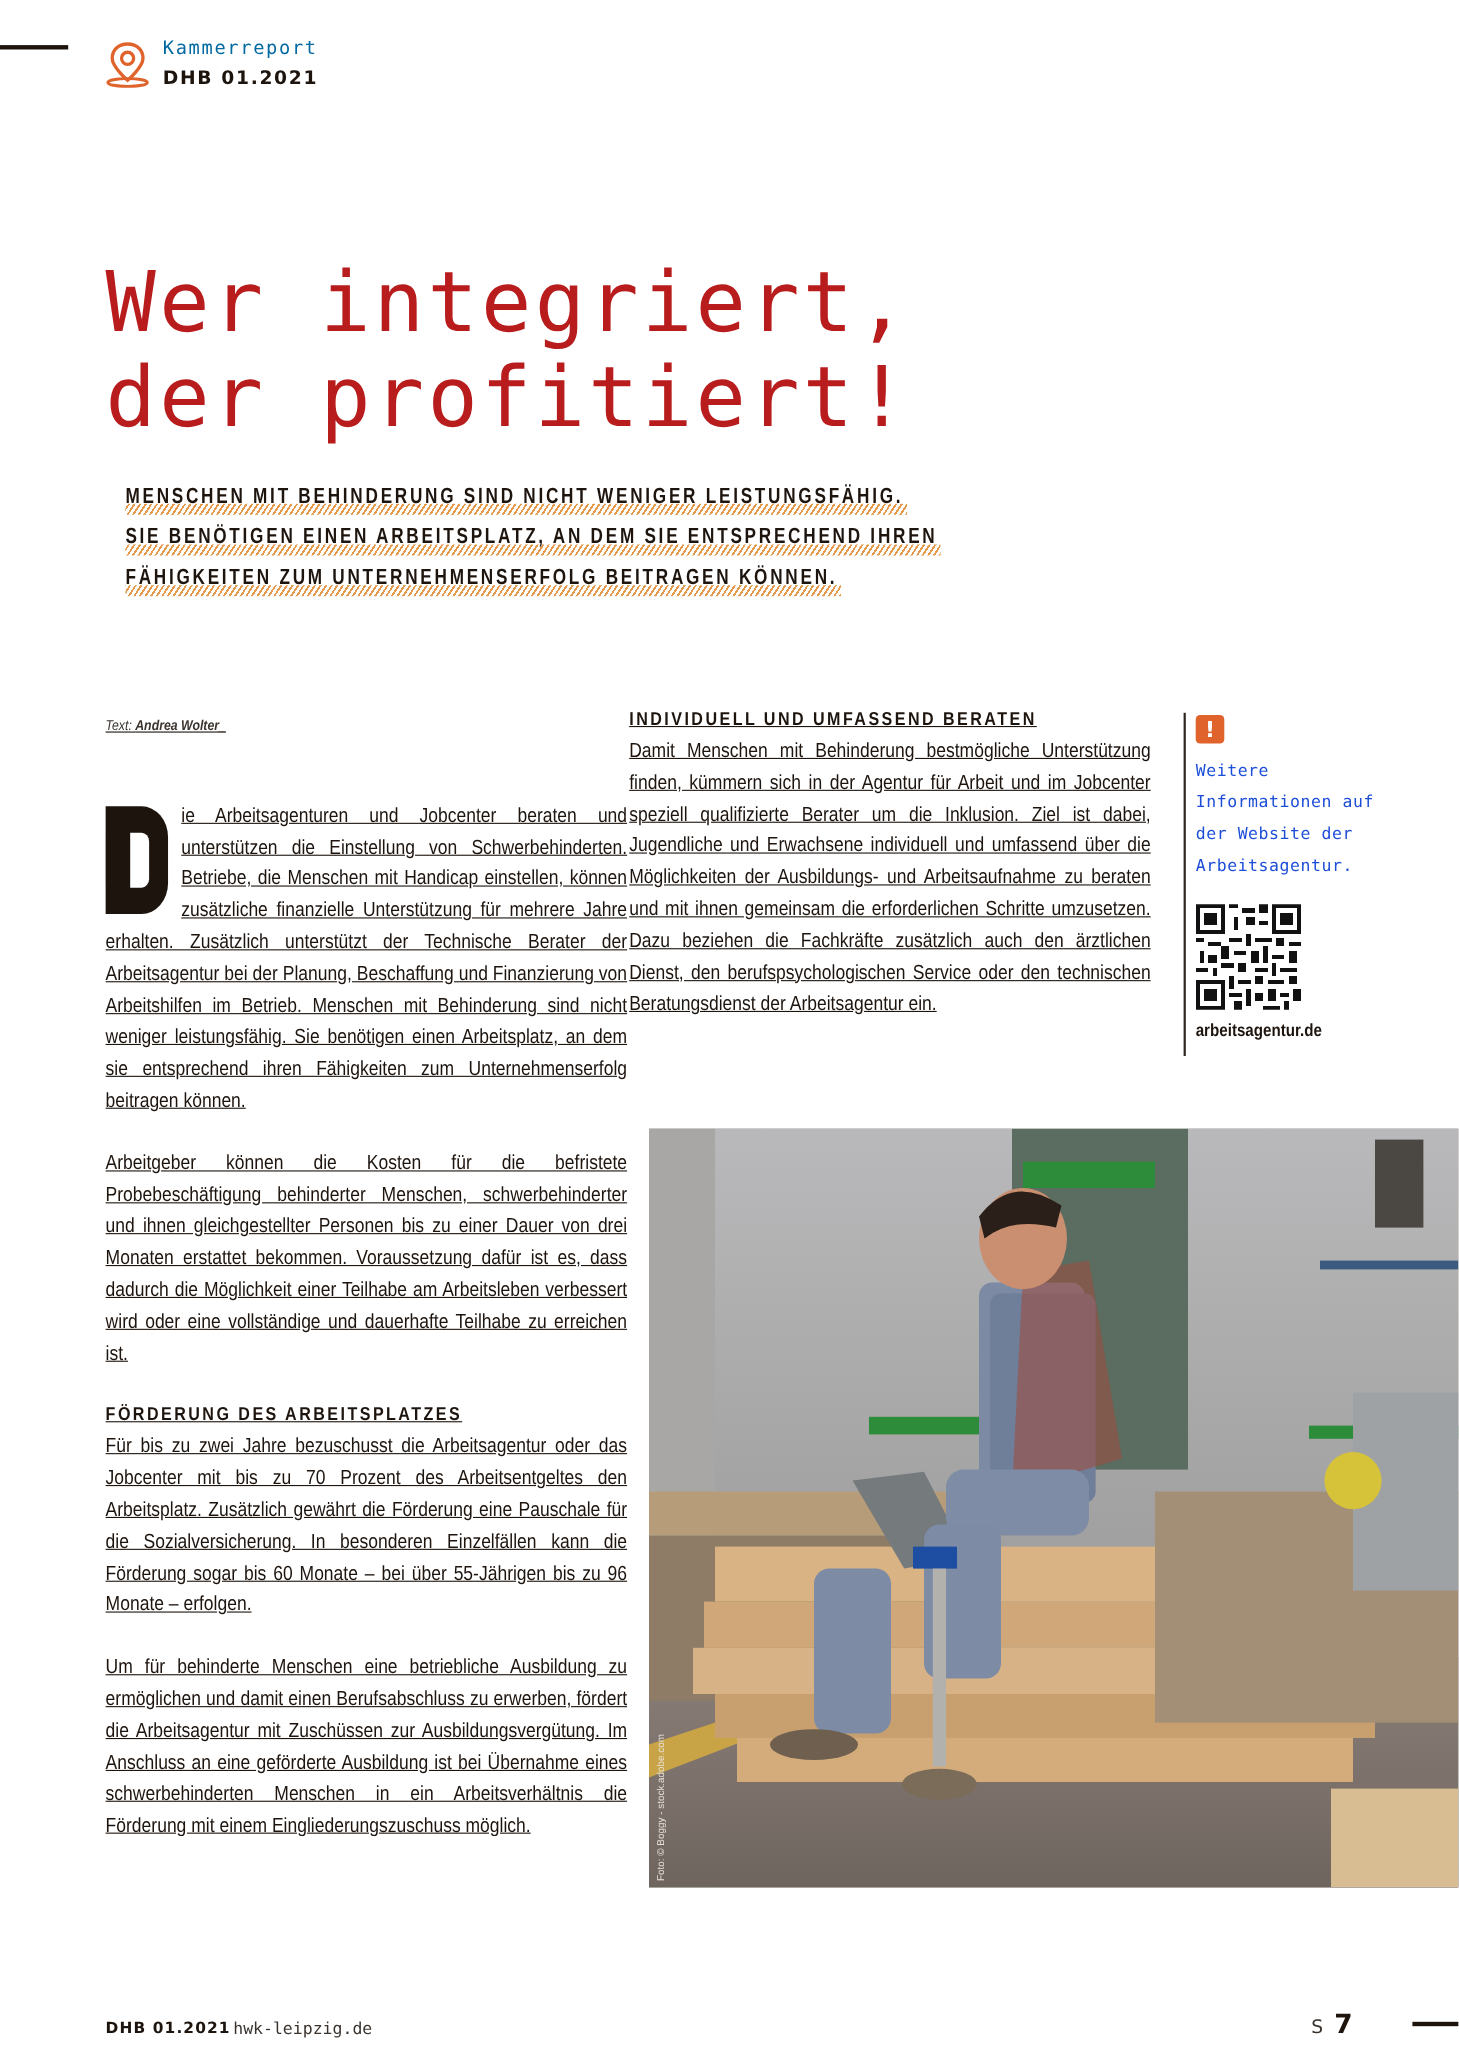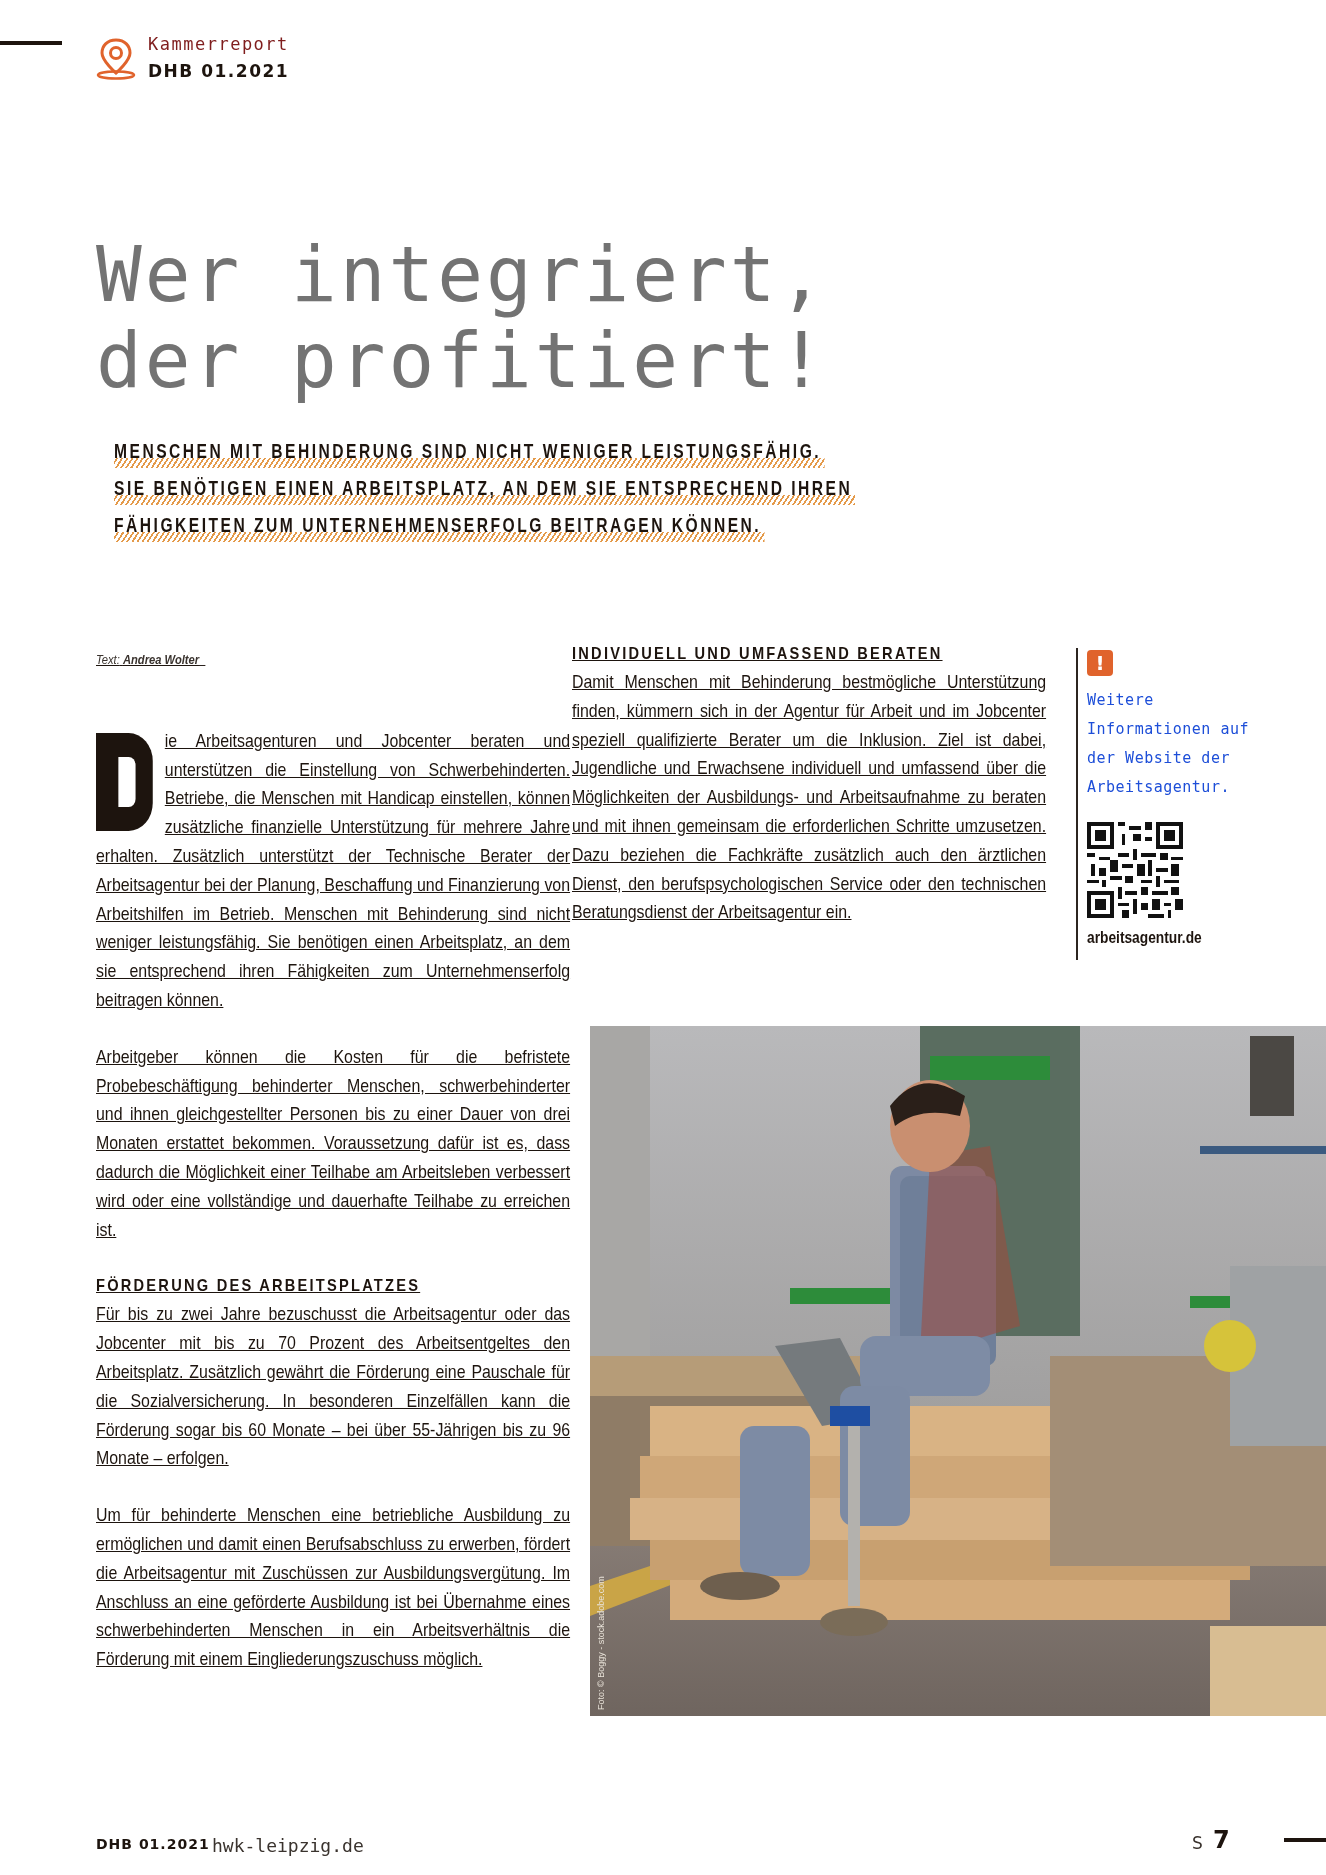--- a/index.html
+++ b/index.html
@@ -2,25 +2,25 @@
 <html><head>
 <meta charset="utf-8">
 <style>
   html, body { margin: 0; padding: 0; background: #ffffff; }
   body { width: 1326px; height: 1875px; position: relative; overflow: hidden; color: #1d140e; font-family: "Liberation Sans", sans-serif; }
   .abs { position: absolute; }
 
   
   .rule-top-left { left: 0; top: 41px; width: 62px; height: 4px; background: #1d140e; }
   .pin { left: 96px; top: 36px; width: 40px; height: 44px; }
-  .kicker { left: 148px; top: 34px; font-family: "DejaVu Sans Mono", monospace; font-size: 17px; color: #7f1d1d; letter-spacing: 1.5px; }
+  .kicker { left: 148px; top: 34px; font-family: "DejaVu Sans Mono", monospace; font-size: 17px; color: #0369a1; letter-spacing: 1.5px; }
   .issue-top { left: 148px; top: 61px; font-family: "DejaVu Sans", sans-serif; font-weight: bold; font-size: 17px; letter-spacing: 1.5px; color: #1d140e; }
 
   
-  .title { left: 96px; top: 232px; font-family: "DejaVu Sans Mono", monospace; font-size: 76px; line-height: 86px; letter-spacing: 3px; color: #737373; white-space: pre; }
+  .title { left: 96px; top: 232px; font-family: "DejaVu Sans Mono", monospace; font-size: 76px; line-height: 86px; letter-spacing: 3px; color: #b91c1c; white-space: pre; }
 
   
   .lead { left: 114px; top: 440px; width: 860px; }
   .lead-line { display: block; margin-bottom: 14px; font-family: "Liberation Sans", sans-serif; font-weight: bold; font-size: 20px; letter-spacing: 3.2px; transform: scaleX(0.78); transform-origin: left center; white-space: nowrap; }
   .lead-line span {
     padding: 0 4px 6px 0;
     background-image: repeating-linear-gradient(-50deg, #e49a4a 0 2px, transparent 2px 5px);
     background-size: 100% 10px; background-repeat: no-repeat; background-position: 0 100%;
   }
 
@@ -44,21 +44,21 @@
   .side-text { left: 1087px; top: 686px; width: 200px; font-family: "DejaVu Sans Mono", monospace; font-size: 15px; line-height: 29px; color: #1d4ed8; letter-spacing: 0.5px; }
   .qr { left: 1087px; top: 822px; width: 96px; height: 96px; }
   .side-link { left: 1087px; top: 929px; font-weight: bold; font-size: 16px; color: #1d140e; transform: scaleX(0.86); transform-origin: left top; }
 
   
   .photo { left: 590px; top: 1026px; width: 736px; height: 690px; overflow: hidden; background: #8d8a86; }
   .credit { left: 596px; top: 1710px; transform: rotate(-90deg); transform-origin: left top; font-size: 9px; color: #e8e2d8; white-space: nowrap; }
 
   
   .foot-issue { left: 96px; top: 1836px; font-family: "DejaVu Sans", sans-serif; font-weight: bold; font-size: 14px; letter-spacing: 1px; }
-  .foot-url { left: 212px; top: 1835px; font-family: "DejaVu Sans Mono", monospace; font-size: 18px; color: #3a332e; }
+  .foot-url { left: 212px; top: 1835px; font-family: "DejaVu Sans Mono", monospace; font-size: 15px; color: #3a332e; }
   .foot-s { left: 1192px; top: 1833px; font-family: "DejaVu Sans", sans-serif; font-size: 17px; color: #3a332e; }
   .foot-num { left: 1213px; top: 1826px; font-family: "DejaVu Sans", sans-serif; font-size: 24px; font-weight: bold; }
   .rule-bottom-right { left: 1284px; top: 1838px; width: 42px; height: 4px; background: #1d140e; }
 </style>
 </head>
 <body>
 
 <div class="abs rule-top-left"></div>
 <svg class="abs pin" viewBox="0 0 40 44">
   <path d="M20 4 C11 4 6 10 6 17 C6 25 20 37 20 37 C20 37 34 25 34 17 C34 10 29 4 20 4 Z" fill="none" stroke="#e0632c" stroke-width="3"></path>

